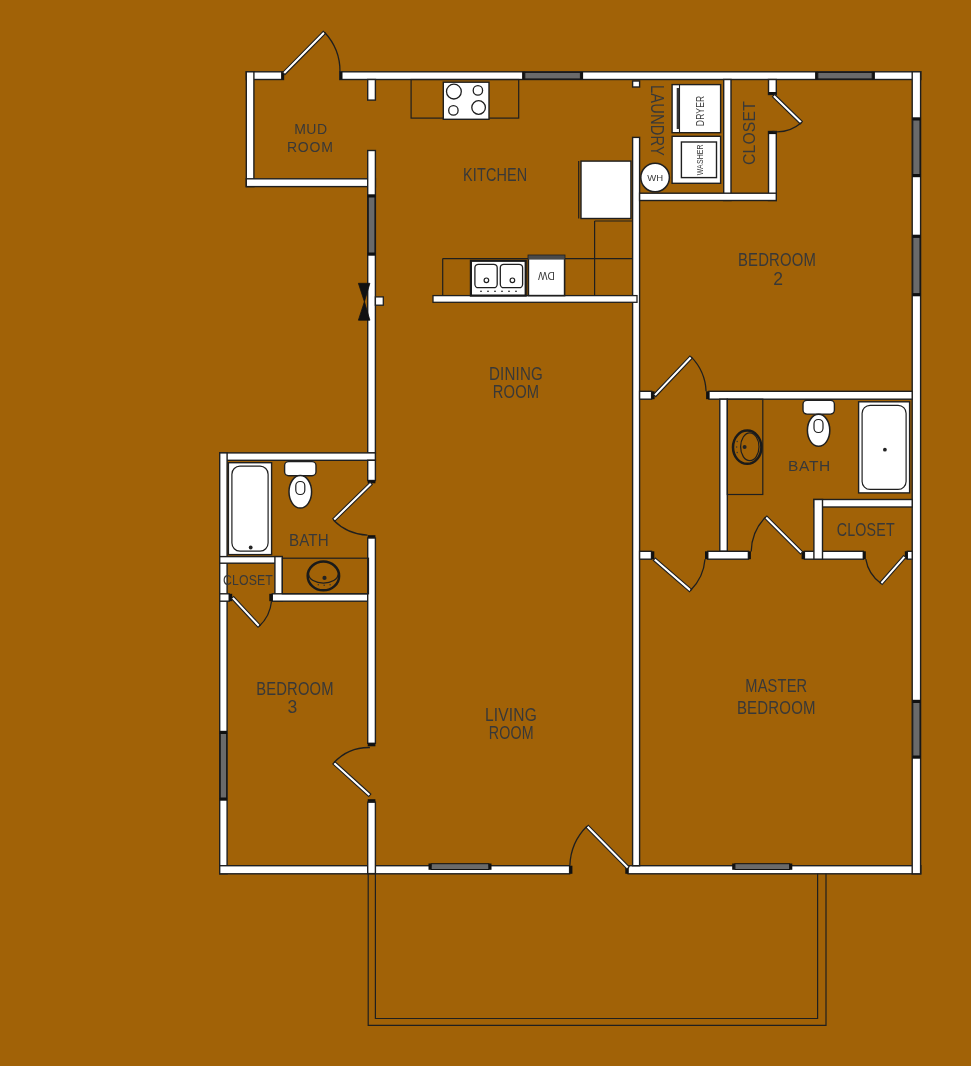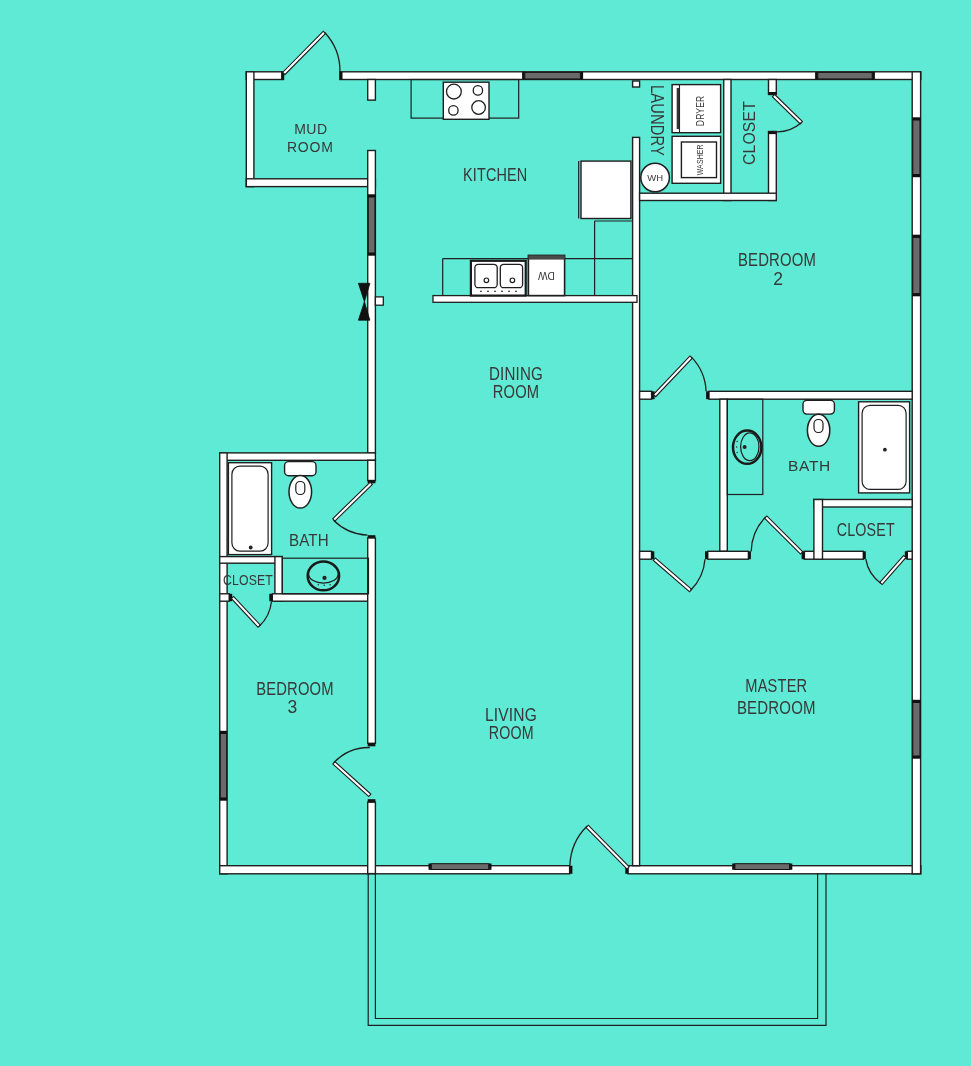--- a/index.html
+++ b/index.html
@@ -1,17 +1,17 @@
 <!DOCTYPE html>
 <html><head>
 <meta charset="utf-8">
 <title>Floor Plan</title>
 <style>
   html,body{margin:0;padding:0;background:#ffffff;}
-  #plan{position:relative;width:971px;height:1066px;background:#5eead4;overflow:hidden;text-align:center;}
+  #plan{position:relative;width:971px;height:1066px;background:#a16207;overflow:hidden;text-align:center;}
   svg{display:block;}
   text{font-family:"Liberation Sans",sans-serif;fill:#383838;}
 </style>
 </head>
 <body>
 <div id="plan">
 <svg width="971" height="1066" viewBox="0 0 971 1066">
 <g fill="none" stroke="#1f1f1f" stroke-width="1.4">
 
 <rect x="246.3" y="71.8" width="37.2" height="7.7" fill="#fff"></rect>

